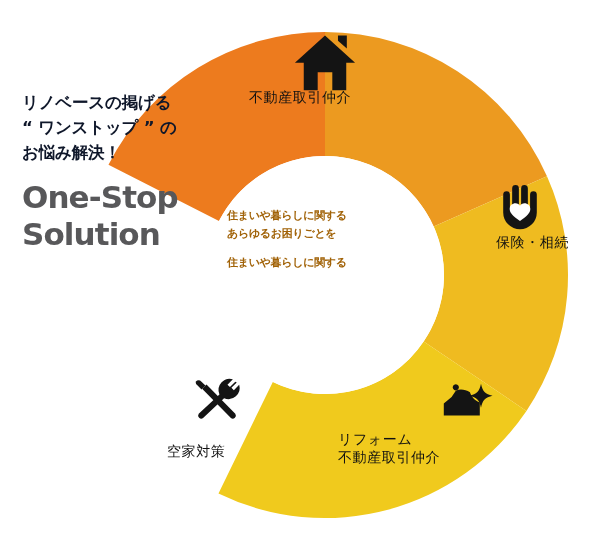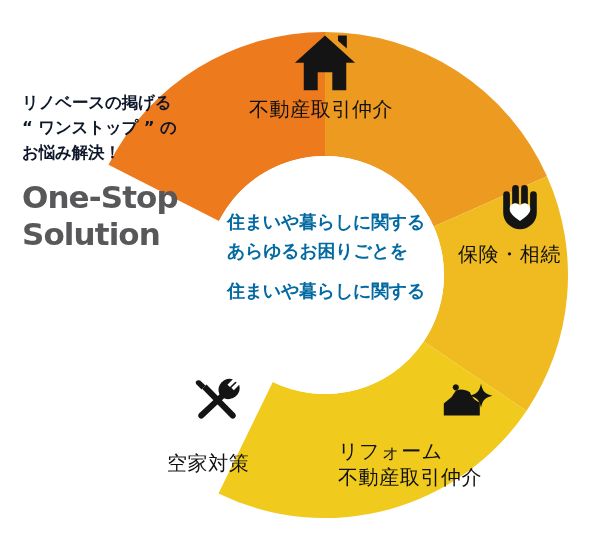--- a/index.html
+++ b/index.html
@@ -52,42 +52,41 @@
 
   
   #center-copy {
     position: absolute;
     left: 227px;
     top: 207px;
     width: 215px;
     text-align: left;
   }
   .center-line {
-    font-size: 18px;
+    font-size: 11px;
     font-weight: 700;
-    color: #0369a1;
+    color: #a16207;
     line-height: 1.62;
     letter-spacing: -0.3px;
     white-space: nowrap;
   }
   .center-para-gap { margin-top: 11px; }
 
   
   .seg-label {
     position: absolute;
     color: #111111;
-    font-size: 20px;
+    font-size: 14px;
     font-weight: 500;
     letter-spacing: 0.6px;
     line-height: 1.30;
     white-space: nowrap;
-    margin-top: 8px;
   }
   #seg-label-0 { left: 249px; top: 88px; }
-  #seg-label-1 { left: 458px; top: 233px; }
+  #seg-label-1 { left: 496px; top: 233px; }
   #seg-label-2 { left: 338px; top: 430px; }
   #seg-label-3 { left: 167px; top: 442px; }
 </style>
 </head>
 <body>
 
 <svg id="donut-chart" viewBox="0 0 600 533" xmlns="http://www.w3.org/2000/svg">
   <g>
     <path id="slice-path-0" fill="#ED7B1E" d="M 108.48541462222656 164.68030856329028 A 243 243 0 0 1 324.99999999999994 32 L 325 156 A 119 119 0 0 0 218.97022362158418 220.975130530994 Z"></path>
     <path id="slice-path-1" fill="#EC9A20" d="M 325 32 A 243 243 0 0 1 546.9915462071519 176.16299573258055 L 433.7119094594695 226.5983394739798 A 119 119 0 0 0 325 156 Z"></path>

